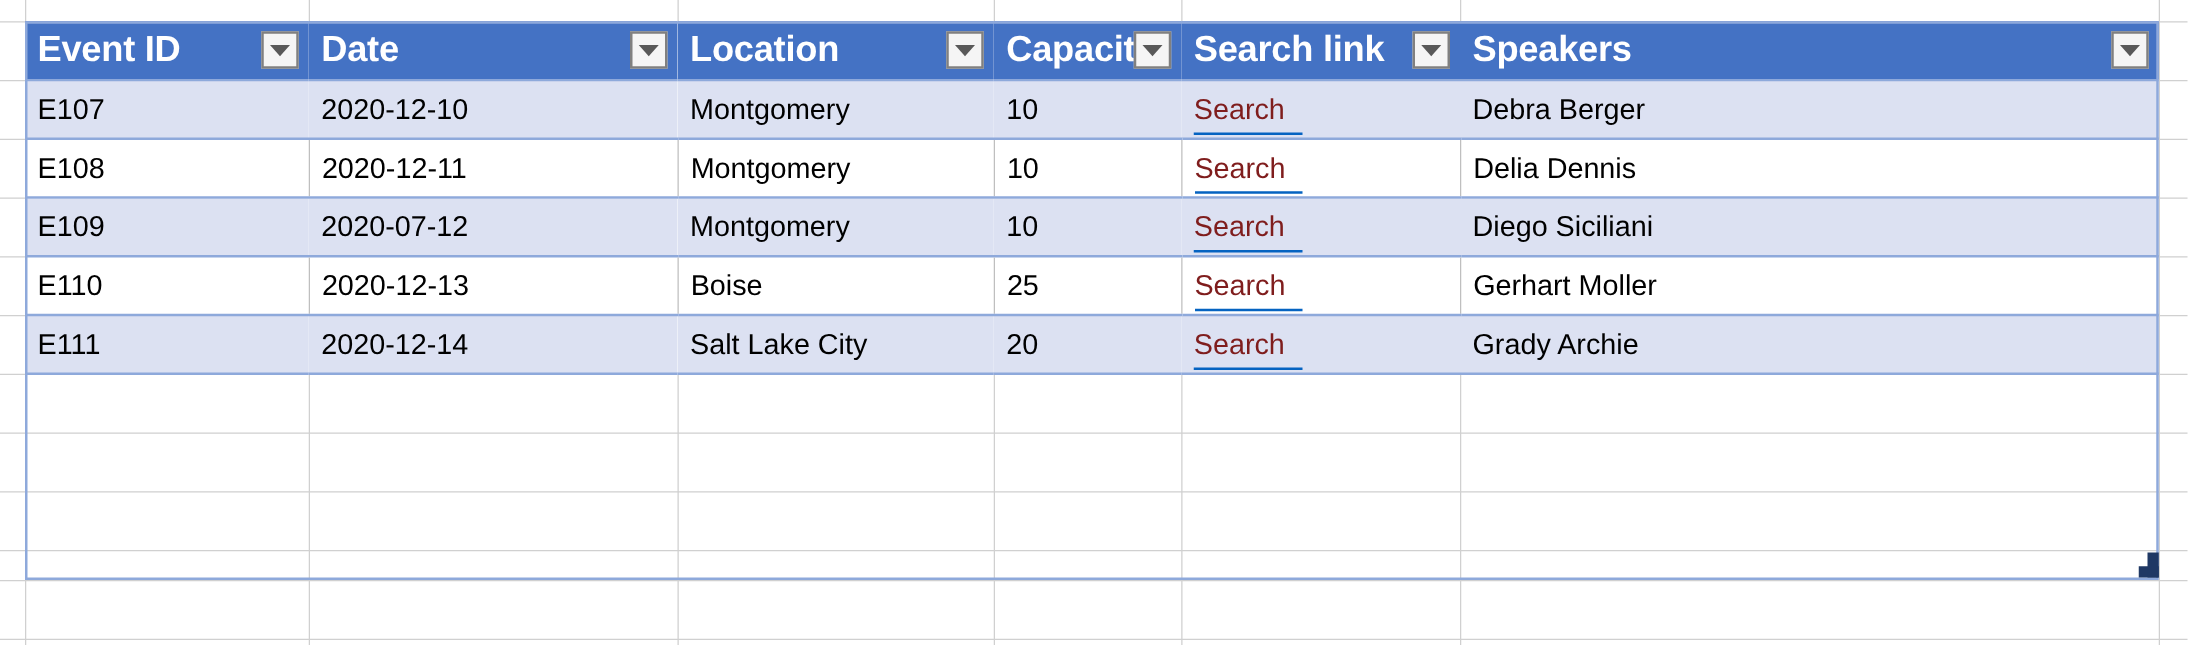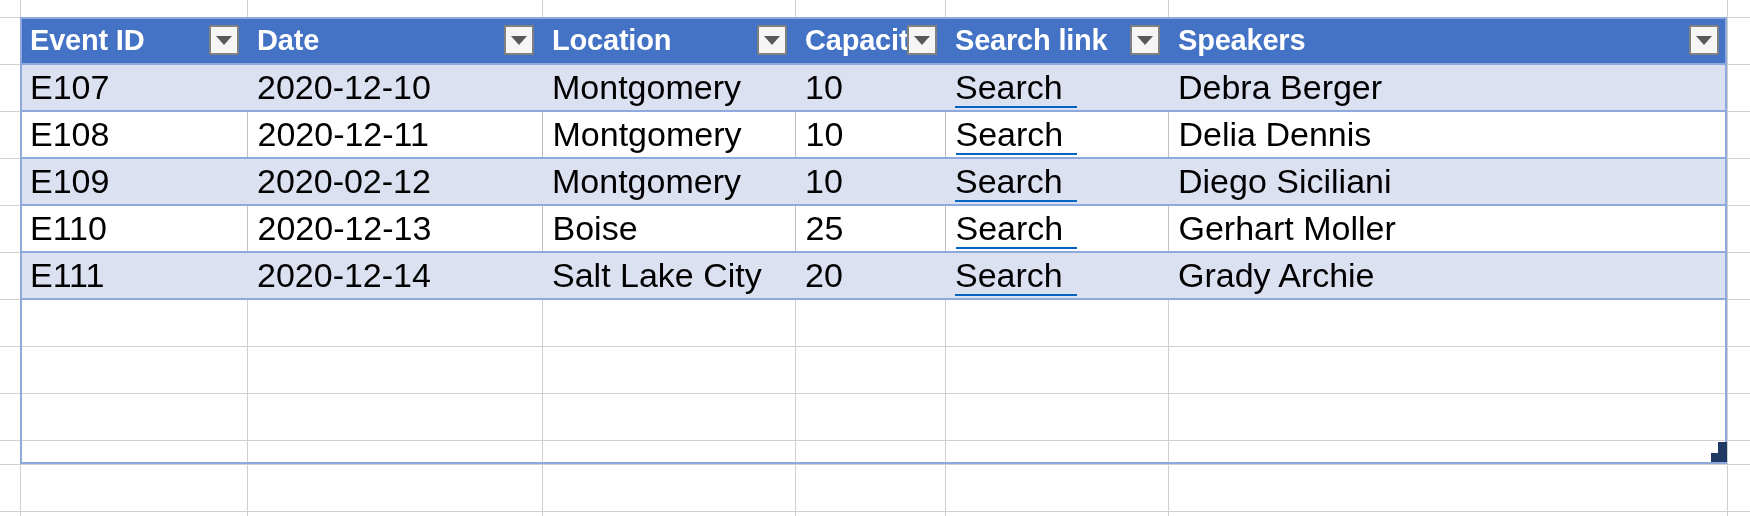--- a/index.html
+++ b/index.html
@@ -105,21 +105,21 @@
   tbody tr {
     height: 47px;
   }
   tbody tr.band {
     background: #dce1f2;
   }
   tbody tr.plain {
     background: #ffffff;
   }
   tbody td {
-    font-size: 34px;
+    font-size: 23px;
     color: #000000;
     padding: 0 10px;
     vertical-align: middle;
     white-space: nowrap;
     overflow: hidden;
     border-top: 2px solid #8ea9db;
     box-sizing: border-box;
     line-height: 45px;
   }
   tbody tr:last-child td {
@@ -128,21 +128,21 @@
   
   tbody tr.plain td + td {
     border-left: 1px solid #bfbfbf;
     margin-top: 28px;
   }
   td.num { }
   td.txt { text-align: left; }
 
   
   a.xl-link {
-    color: #000000;
+    color: #7f1d1d;
     text-decoration: none;
     border-bottom: 2px solid #0563c1;
     padding-bottom: 1px;
     padding-right: 14px;
     display: inline-block;
     line-height: 36px;
   }
 
   
   #table-outline {
@@ -278,21 +278,21 @@
         <tr class="plain">
           <td class="txt"><span>E108</span></td>
           <td class="num"><span>2020-12-11</span></td>
           <td class="txt"><span>Montgomery</span></td>
           <td class="num"><span>10</span></td>
           <td class="txt"><a class="xl-link" href="#">Search</a></td>
           <td class="txt"><span>Delia Dennis</span></td>
         </tr>
         <tr class="band">
           <td class="txt"><span>E109</span></td>
-          <td class="num"><span>2020-02-12</span></td>
+          <td class="num"><span>2020-07-12</span></td>
           <td class="txt"><span>Montgomery</span></td>
           <td class="num"><span>10</span></td>
           <td class="txt"><a class="xl-link" href="#">Search</a></td>
           <td class="txt"><span>Diego Siciliani</span></td>
         </tr>
         <tr class="plain">
           <td class="txt"><span>E110</span></td>
           <td class="num"><span>2020-12-13</span></td>
           <td class="txt"><span>Boise</span></td>
           <td class="num"><span>25</span></td>

